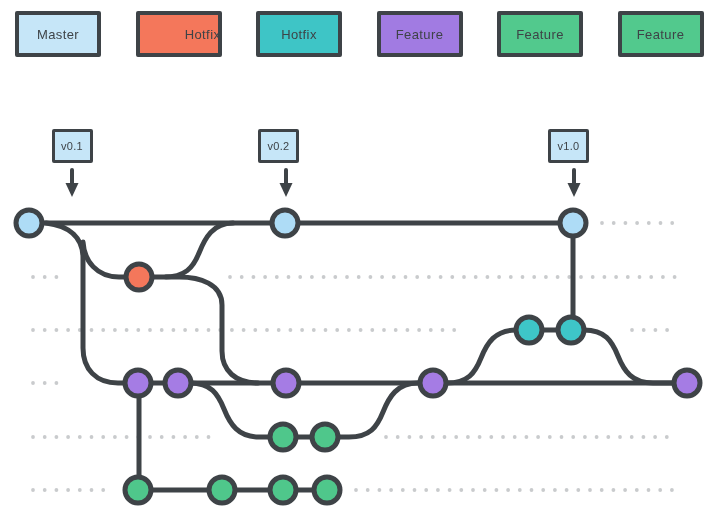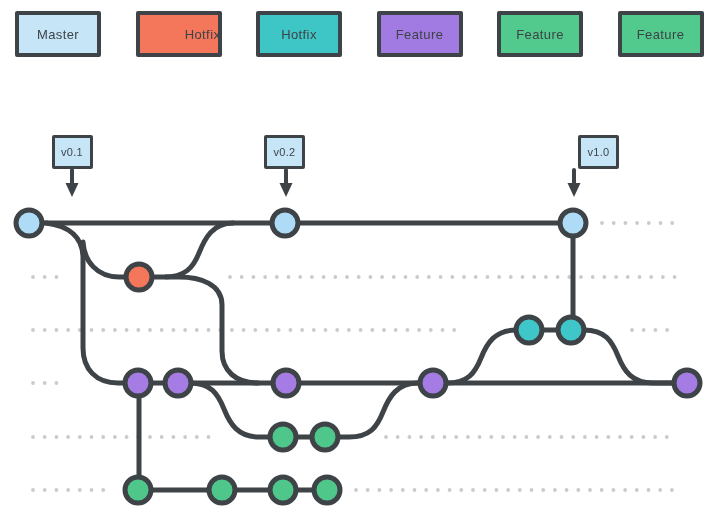--- a/index.html
+++ b/index.html
@@ -9,21 +9,21 @@
   }
   .legend-box{
     position:absolute;top:11px;width:86px;height:46px;box-sizing:border-box;
     border:4px solid #3e4347;border-radius:2px;
     display:flex;align-items:center;justify-content:center;
   }
   .legend-label{font-size:13px;font-weight:500;letter-spacing:.4px;}
   .tag-box{
     position:absolute;top:129px;width:41px;height:34px;box-sizing:border-box;
     border:3.5px solid #3e4347;border-radius:2px;background:#c6e6f8;
-    display:flex;align-items:center;justify-content:center;margin-top:6px;
+    display:flex;align-items:center;justify-content:center;
   }
   .tag-label{font-size:11px;letter-spacing:.3px;}
   svg.graph{position:absolute;left:0;top:0;width:722px;height:522px;}
 </style>
 </head>
 <body>
 
 <div class="stage">
   <svg class="graph" xmlns="http://www.w3.org/2000/svg" viewBox="0 0 722 522">
       <circle cx="602.0" cy="223" r="1.9" fill="#c9cbcd"></circle>
@@ -251,20 +251,20 @@
         <span class="legend-label">Feature</span>
       </div>
       <div class="legend-box" style="left: 617.5px; background: rgb(82, 201, 141);">
         <span class="legend-label">Feature</span>
       </div>
     </div>
   <div id="tag-layer">
       <div class="tag-box" style="left: 51.5px;">
         <span class="tag-label">v0.1</span>
       </div>
-      <div class="tag-box" style="left: 264px;">
+      <div class="tag-box" style="left: 258px;">
         <span class="tag-label">v0.2</span>
       </div>
-      <div class="tag-box" style="left: 578px;">
+      <div class="tag-box" style="left: 548px;">
         <span class="tag-label">v1.0</span>
       </div>
     </div>
 </div>
 
 </body></html>

